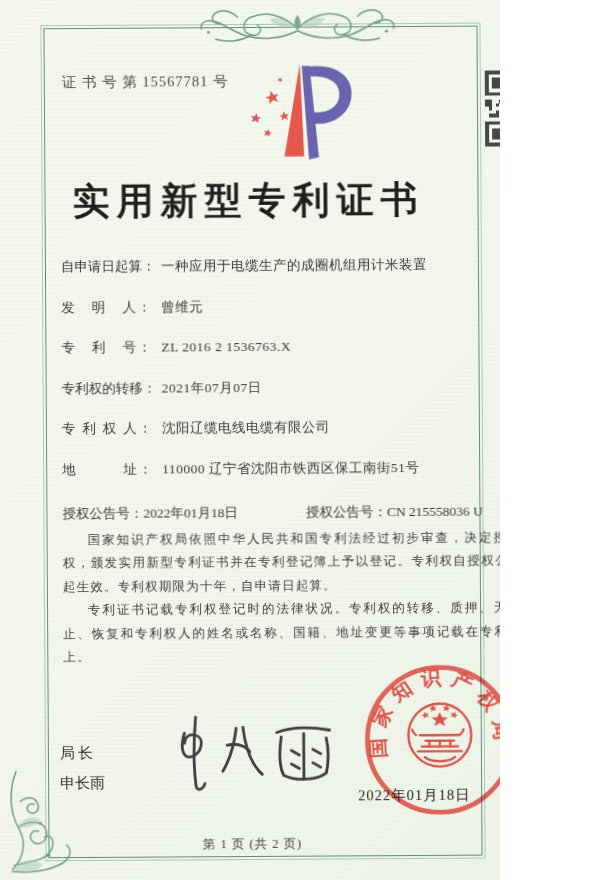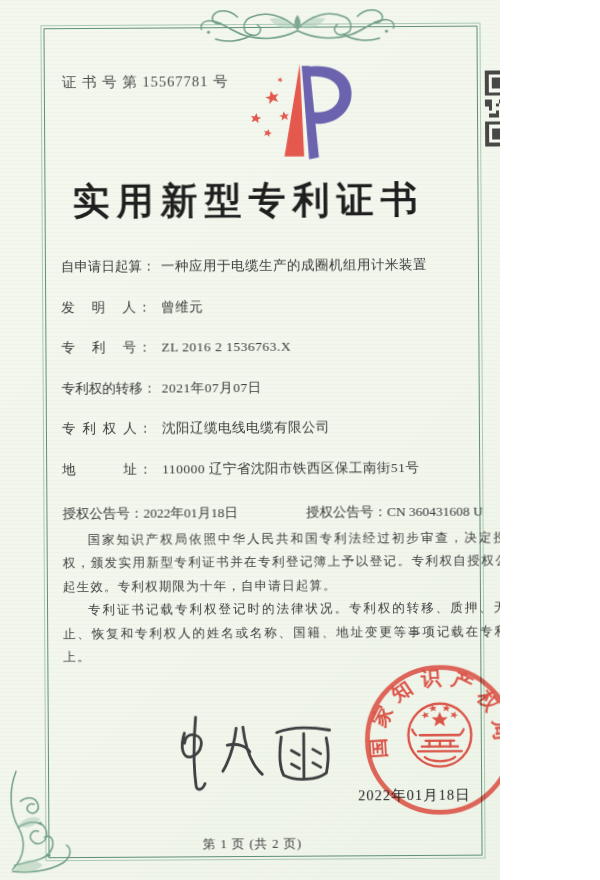--- a/index.html
+++ b/index.html
@@ -268,29 +268,33 @@
         <span class="flabel">专利权的转移：</span><span class="fvalue">2021年07月07日</span>
       </div>
       <div class="frow">
         <span class="flabel">专 利 权 人：</span><span class="fvalue">沈阳辽缆电线电缆有限公司</span>
       </div>
       <div class="frow">
         <span class="flabel">地　　　址：</span><span class="fvalue">110000 辽宁省沈阳市铁西区保工南街51号</span>
       </div>
       <div class="grantrow">
         <span class="g1"><span>授权公告号：</span><span>2022年01月18日</span></span>
-        <span><span>授权公告号：</span><span>CN 360431608 U</span></span>
+        <span><span>授权公告号：</span><span>CN 215558036 U</span></span>
       </div>
     </div>
 
     <div class="abs paras">
       <p>国家知识产权局依照中华人民共和国专利法经过初步审查，决定授予专利权，颁发实用新型专利证书并在专利登记簿上予以登记。专利权自授权公告之日起生效。专利权期限为十年，自申请日起算。</p>
       <p>专利证书记载专利权登记时的法律状况。专利权的转移、质押、无效、终止、恢复和专利权人的姓名或名称、国籍、地址变更等事项记载在专利登记簿上。</p>
     </div>
 
+    <div class="abs signer">
+      <div class="st">局长</div>
+      <div>申长雨</div>
+    </div>
 
     <svg class="abs sig" viewBox="0 0 170 80">
       <g stroke="#3f3f42" stroke-width="2.5" fill="none" stroke-linecap="round" stroke-linejoin="round">
         <path d="M28,8 C26,30 26,52 28,68 C28,74 34,73 36,67"></path>
         <path d="M18,22 C14,34 16,45 24,43 C34,40 36,26 28,24 C22,22 18,26 18,31"></path>
         <path d="M64,18 C62,34 58,46 52,56"></path>
         <path d="M56,33 C64,31 72,33 76,39"></path>
         <path d="M70,17 C72,35 77,50 87,59"></path>
         <path d="M100,22 C112,17 130,17 147,20"></path>
         <path d="M104,26 C102,40 102,52 106,60 C118,66 136,64 144,58 C146,48 146,36 144,27"></path>

